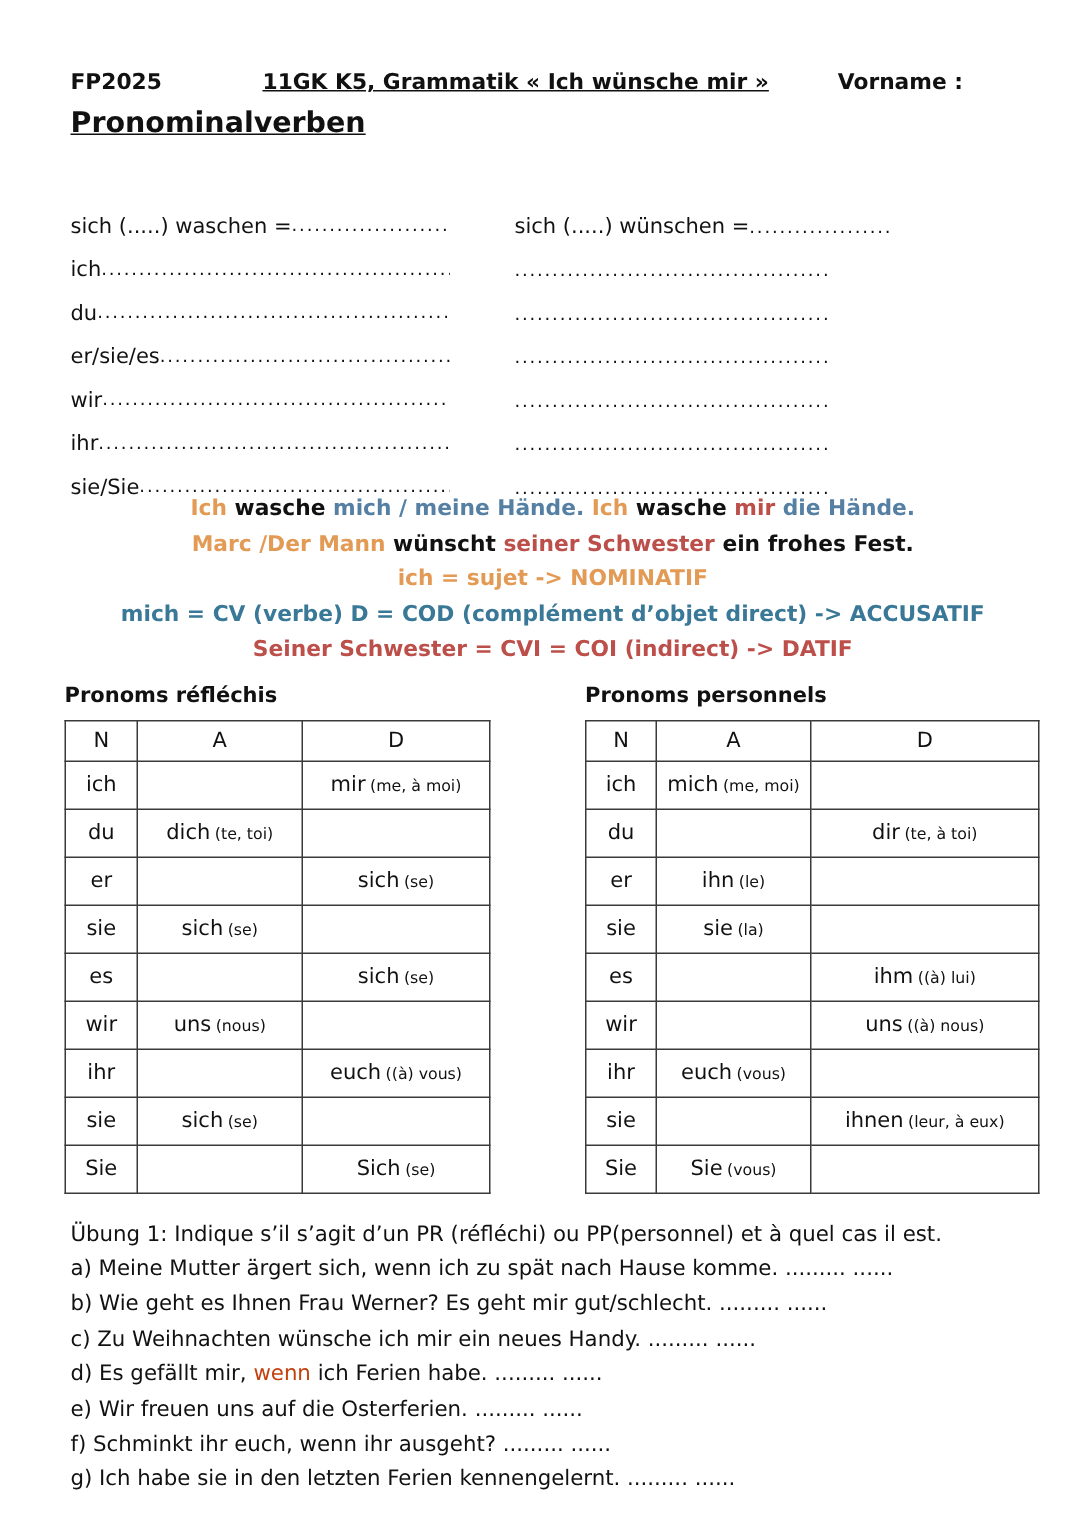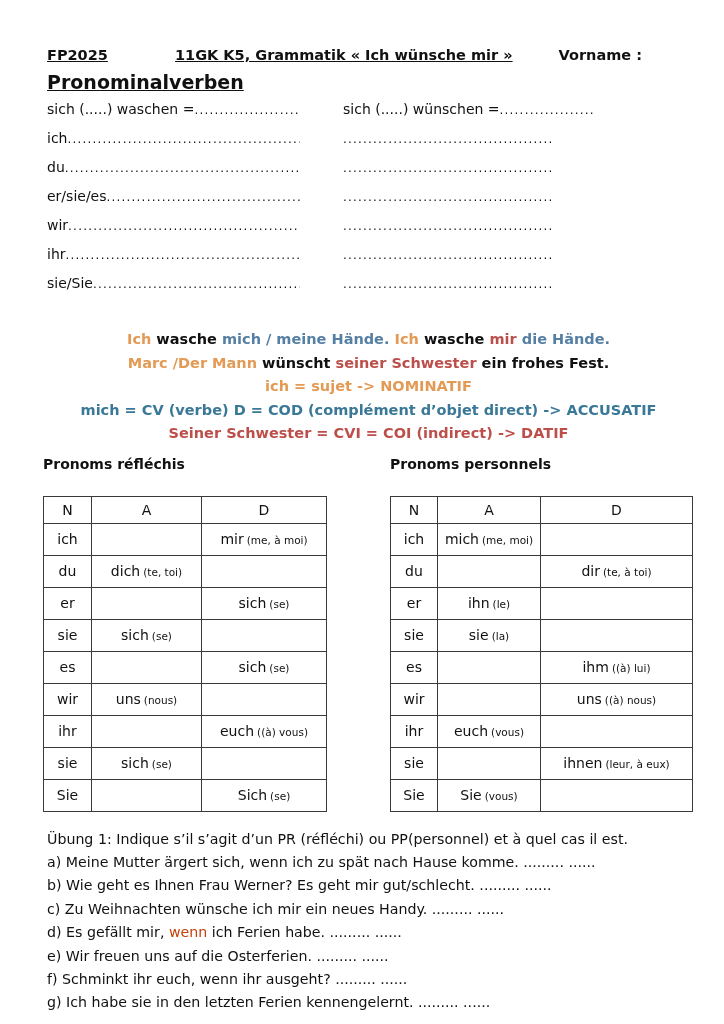--- a/index.html
+++ b/index.html
@@ -3,49 +3,49 @@
 <meta charset="utf-8">
 <style>
   html,body{margin:0;padding:0;background:#fff;}
   .page{
     width:724px;height:1024px;box-sizing:border-box;background:#fff;
     font-family:"DejaVu Sans",sans-serif;color:#111;
     padding:47px 34px 0 47px;position:relative;overflow:hidden;
   }
   
   .hdr{display:flex;align-items:baseline;font-size:14.5px;font-weight:bold;}
-  .hdr-left{width:128px;text-decoration:underline;}
+  .hdr-left{width:128px;}
   .hdr-title{text-decoration:underline;white-space:nowrap;}
   .hdr-right{margin-left:auto;margin-right:48px;white-space:nowrap;}
   .sect-title{margin-top:8px;font-size:19px;font-weight:bold;text-decoration:underline;}
   
   .conj{margin-top:8px;font-size:14px;}
   .conj-row{display:flex;align-items:baseline;height:29px;}
-  .cl{display:flex;align-items:flex-end;width:253px;white-space:nowrap;}
+  .cl{display:flex;align-items:flex-start;width:253px;white-space:nowrap;margin-top:42px;}
   .cl .fill{flex:1;}
   .cgap{width:43px;flex:0 0 43px;}
   .cr{width:210px;display:flex;align-items:baseline;}
   .cr-head{width:252px;display:flex;align-items:baseline;white-space:nowrap;}
   .cr-head .fill{flex:1;}
   .cr .fill{flex:1;}
   .fill{overflow:hidden;white-space:nowrap;font-size:12px;letter-spacing:1.2px;color:#111;}
   
   .intro{margin-top:24px;font-size:14.5px;line-height:23.5px;font-weight:bold;text-align:center;}
   .c-orange{color:#E29A55;}
   .c-blue{color:#557FA3;}
   .c-teal{color:#3A7897;}
   .c-red{color:#BC4F4A;}
   .c-purple{color:#c2410c;}
   .u{}
   
   .tables{display:flex;margin-top:10px;margin-left:-4px;}
   .tblwrap{display:block;}
   .tbl-left{width:283px;margin-right:64px;}
   .tbl-right{width:302px;}
-  .tbl-title{font-size:14px;font-weight:bold;margin-bottom:24px;}
+  .tbl-title{font-size:14px;font-weight:bold;margin-bottom:8px;}
   table{border-collapse:collapse;width:100%;table-layout:fixed;}
   th,td{border:1px solid #3a3a3a;text-align:center;font-weight:normal;
         font-size:14px;height:31px;padding:0 2px;overflow:hidden;white-space:nowrap;}
   th{height:26px;}
   .note{font-size:10.5px;margin-left:3px;}
   
   .ex{margin-top:16px;font-size:14.2px;line-height:23.4px;}
   .ex-item{white-space:nowrap;}
 </style>
 </head>

